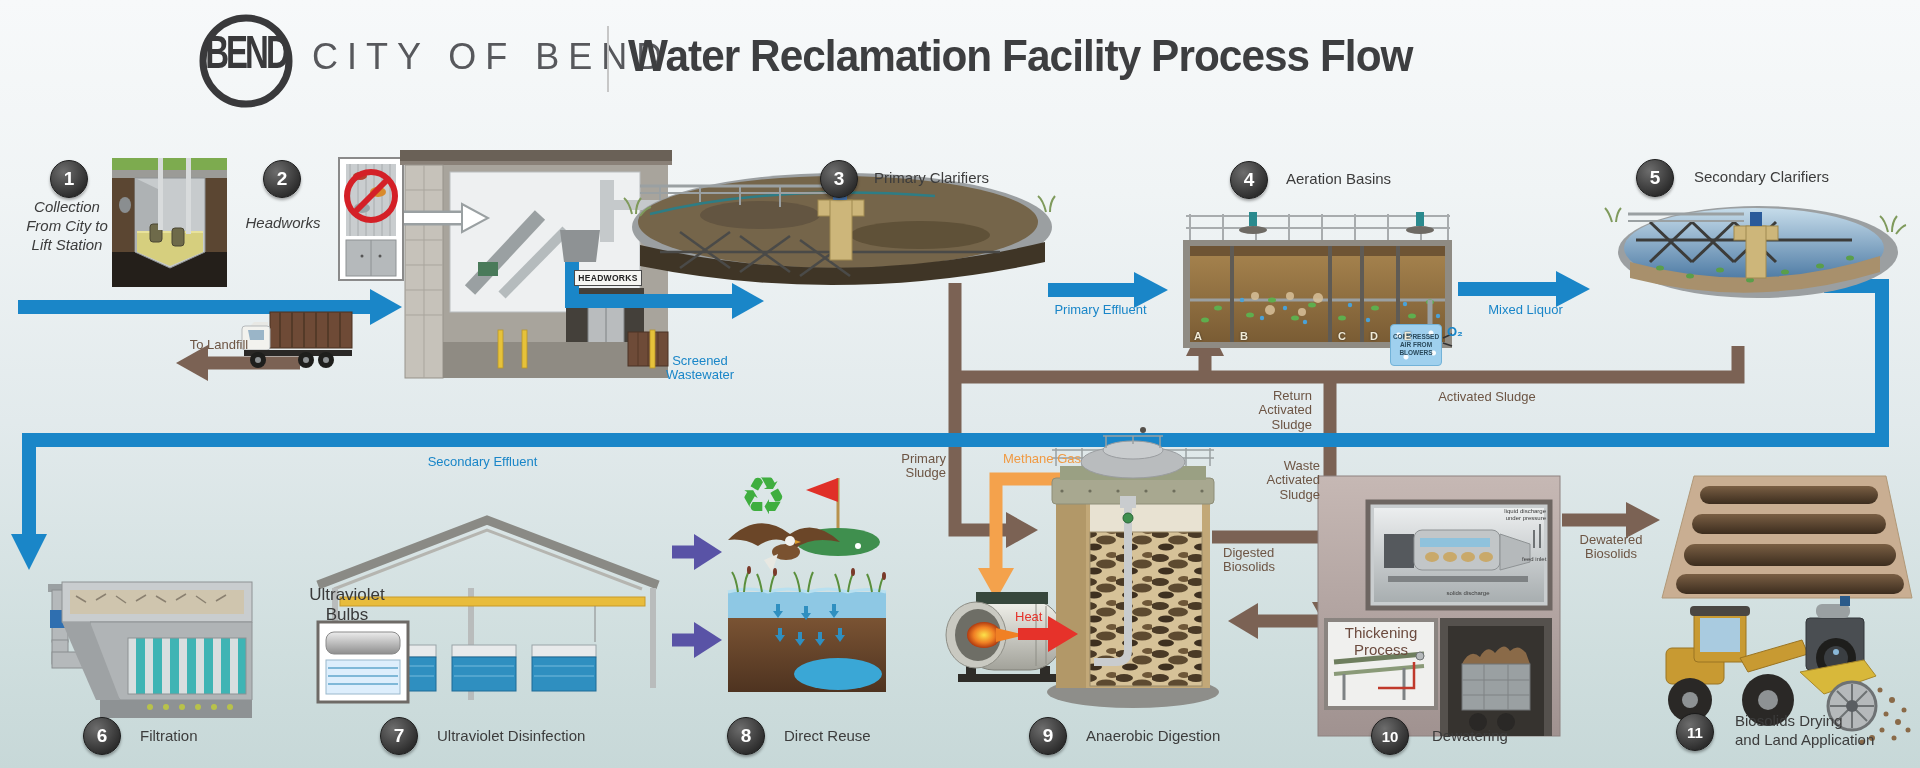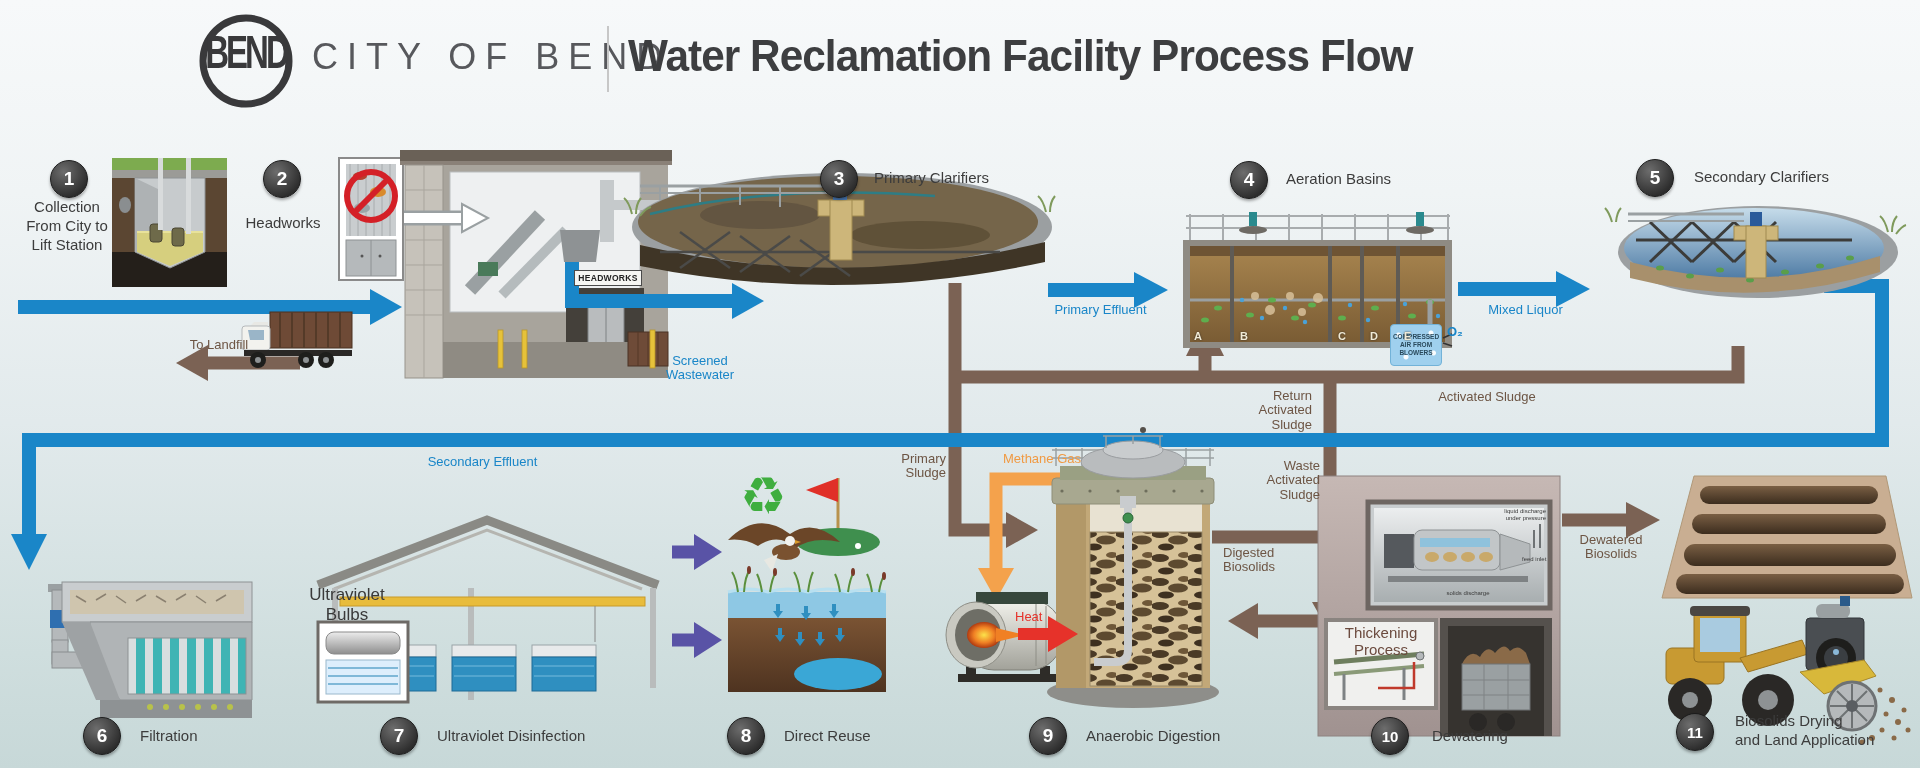--- a/index.html
+++ b/index.html
@@ -14,21 +14,21 @@
   .lbl.red{color:#e6322a;}
   .lbl.center{text-align:center;}
   .lbl.right{text-align:right;}
   .badge{position:absolute;width:36px;height:36px;border-radius:50%;
     background:radial-gradient(circle at 35% 30%,#6d6d6d,#2c2c2c 75%);
     border:1px solid #1c1c1c;color:#fff;font-weight:bold;font-size:19px;
     display:flex;align-items:center;justify-content:center;
     box-shadow:0 2px 3px rgba(0,0,0,.35);}
   .badge.sm{font-size:15px;}
   .cap{position:absolute;font-size:15px;color:#3c3c3c;line-height:1.25;}
-  .cap.center{text-align:center;}
+  .cap.center{text-align:center;font-style:italic;}
   .brand{position:absolute;left:312px;top:36px;font-size:36px;letter-spacing:9px;color:#57585c;}
   .title{position:absolute;left:628px;top:30px;font-size:45px;font-weight:bold;color:#3d3e40;
     letter-spacing:-1px;transform:scaleX(.94);transform-origin:left;white-space:nowrap;}
   .divider{position:absolute;left:607px;top:26px;width:2px;height:66px;background:#c7c7c7;}
   .sign{position:absolute;left:574px;top:270px;width:66px;height:14px;background:#f6f6f3;
     border:1px solid #4a4a4a;font-size:8.5px;font-weight:bold;color:#222;text-align:center;
     line-height:14px;letter-spacing:.3px;}
   .airbox{position:absolute;left:1390px;top:324px;width:52px;height:42px;border-radius:4px;
     background:radial-gradient(circle at 15% 25%,rgba(255,255,255,.95) 2px,rgba(255,255,255,0) 3px),
                radial-gradient(circle at 80% 20%,rgba(255,255,255,.95) 2px,rgba(255,255,255,0) 3px),

